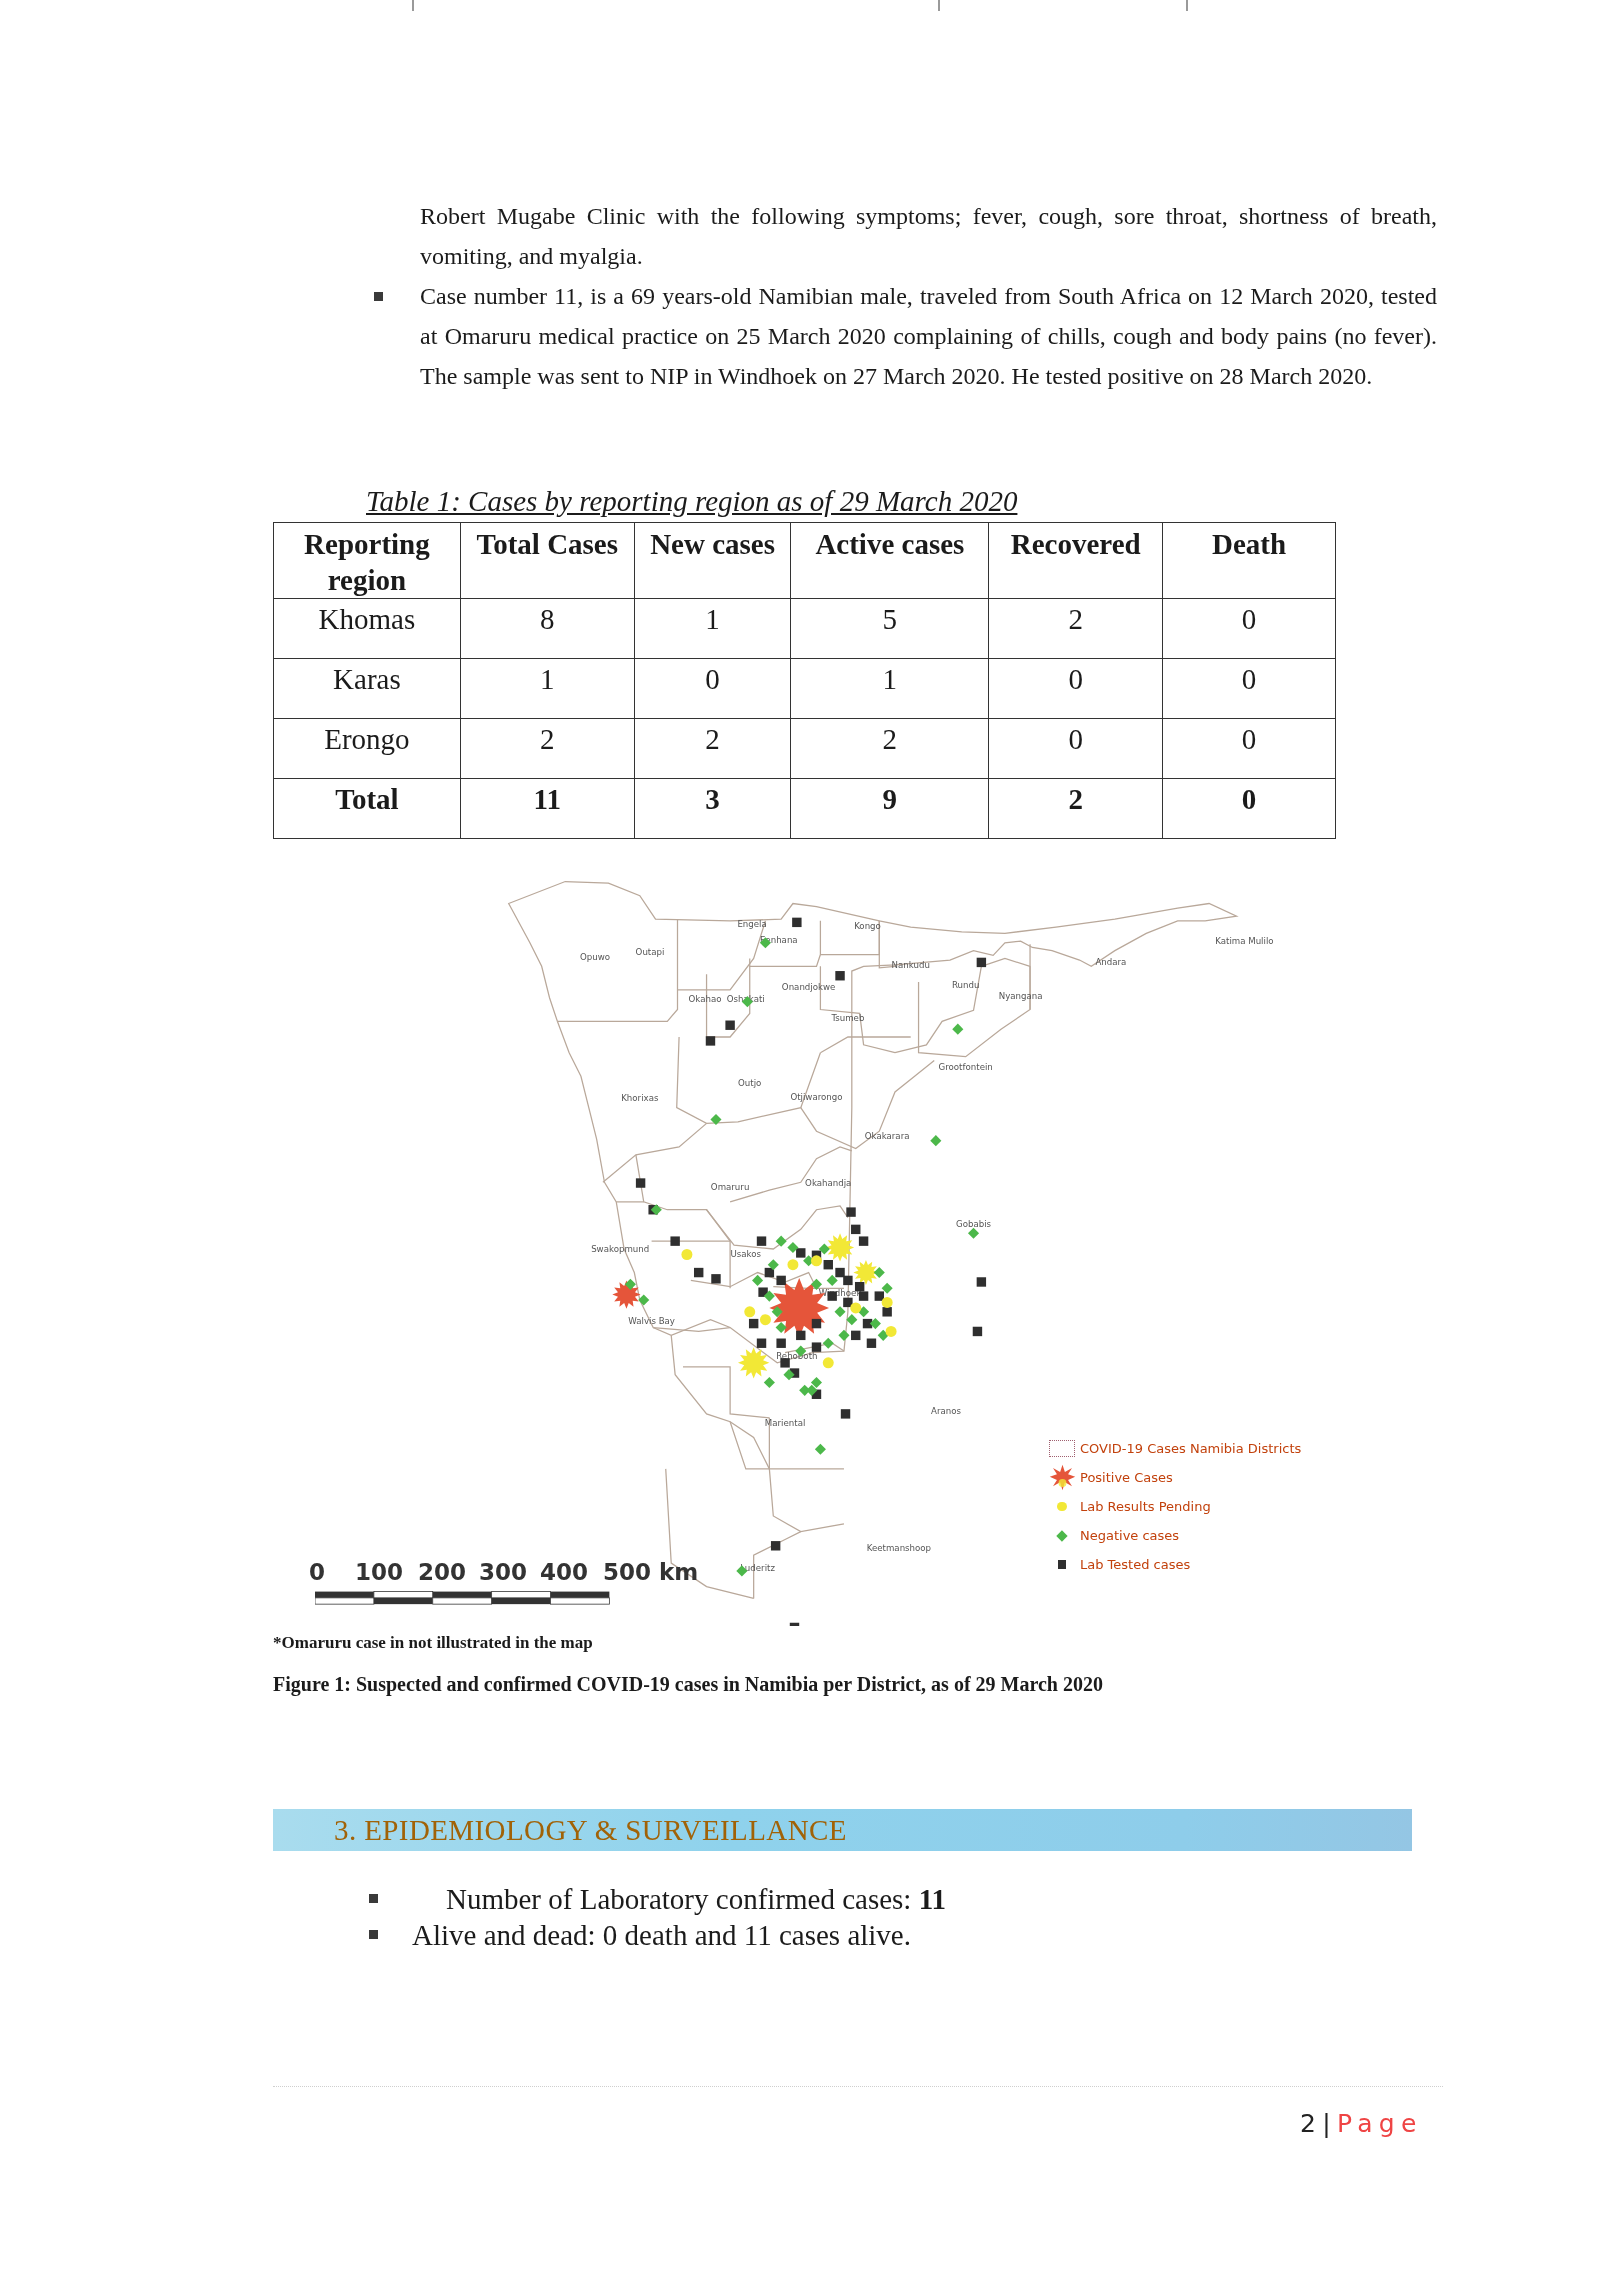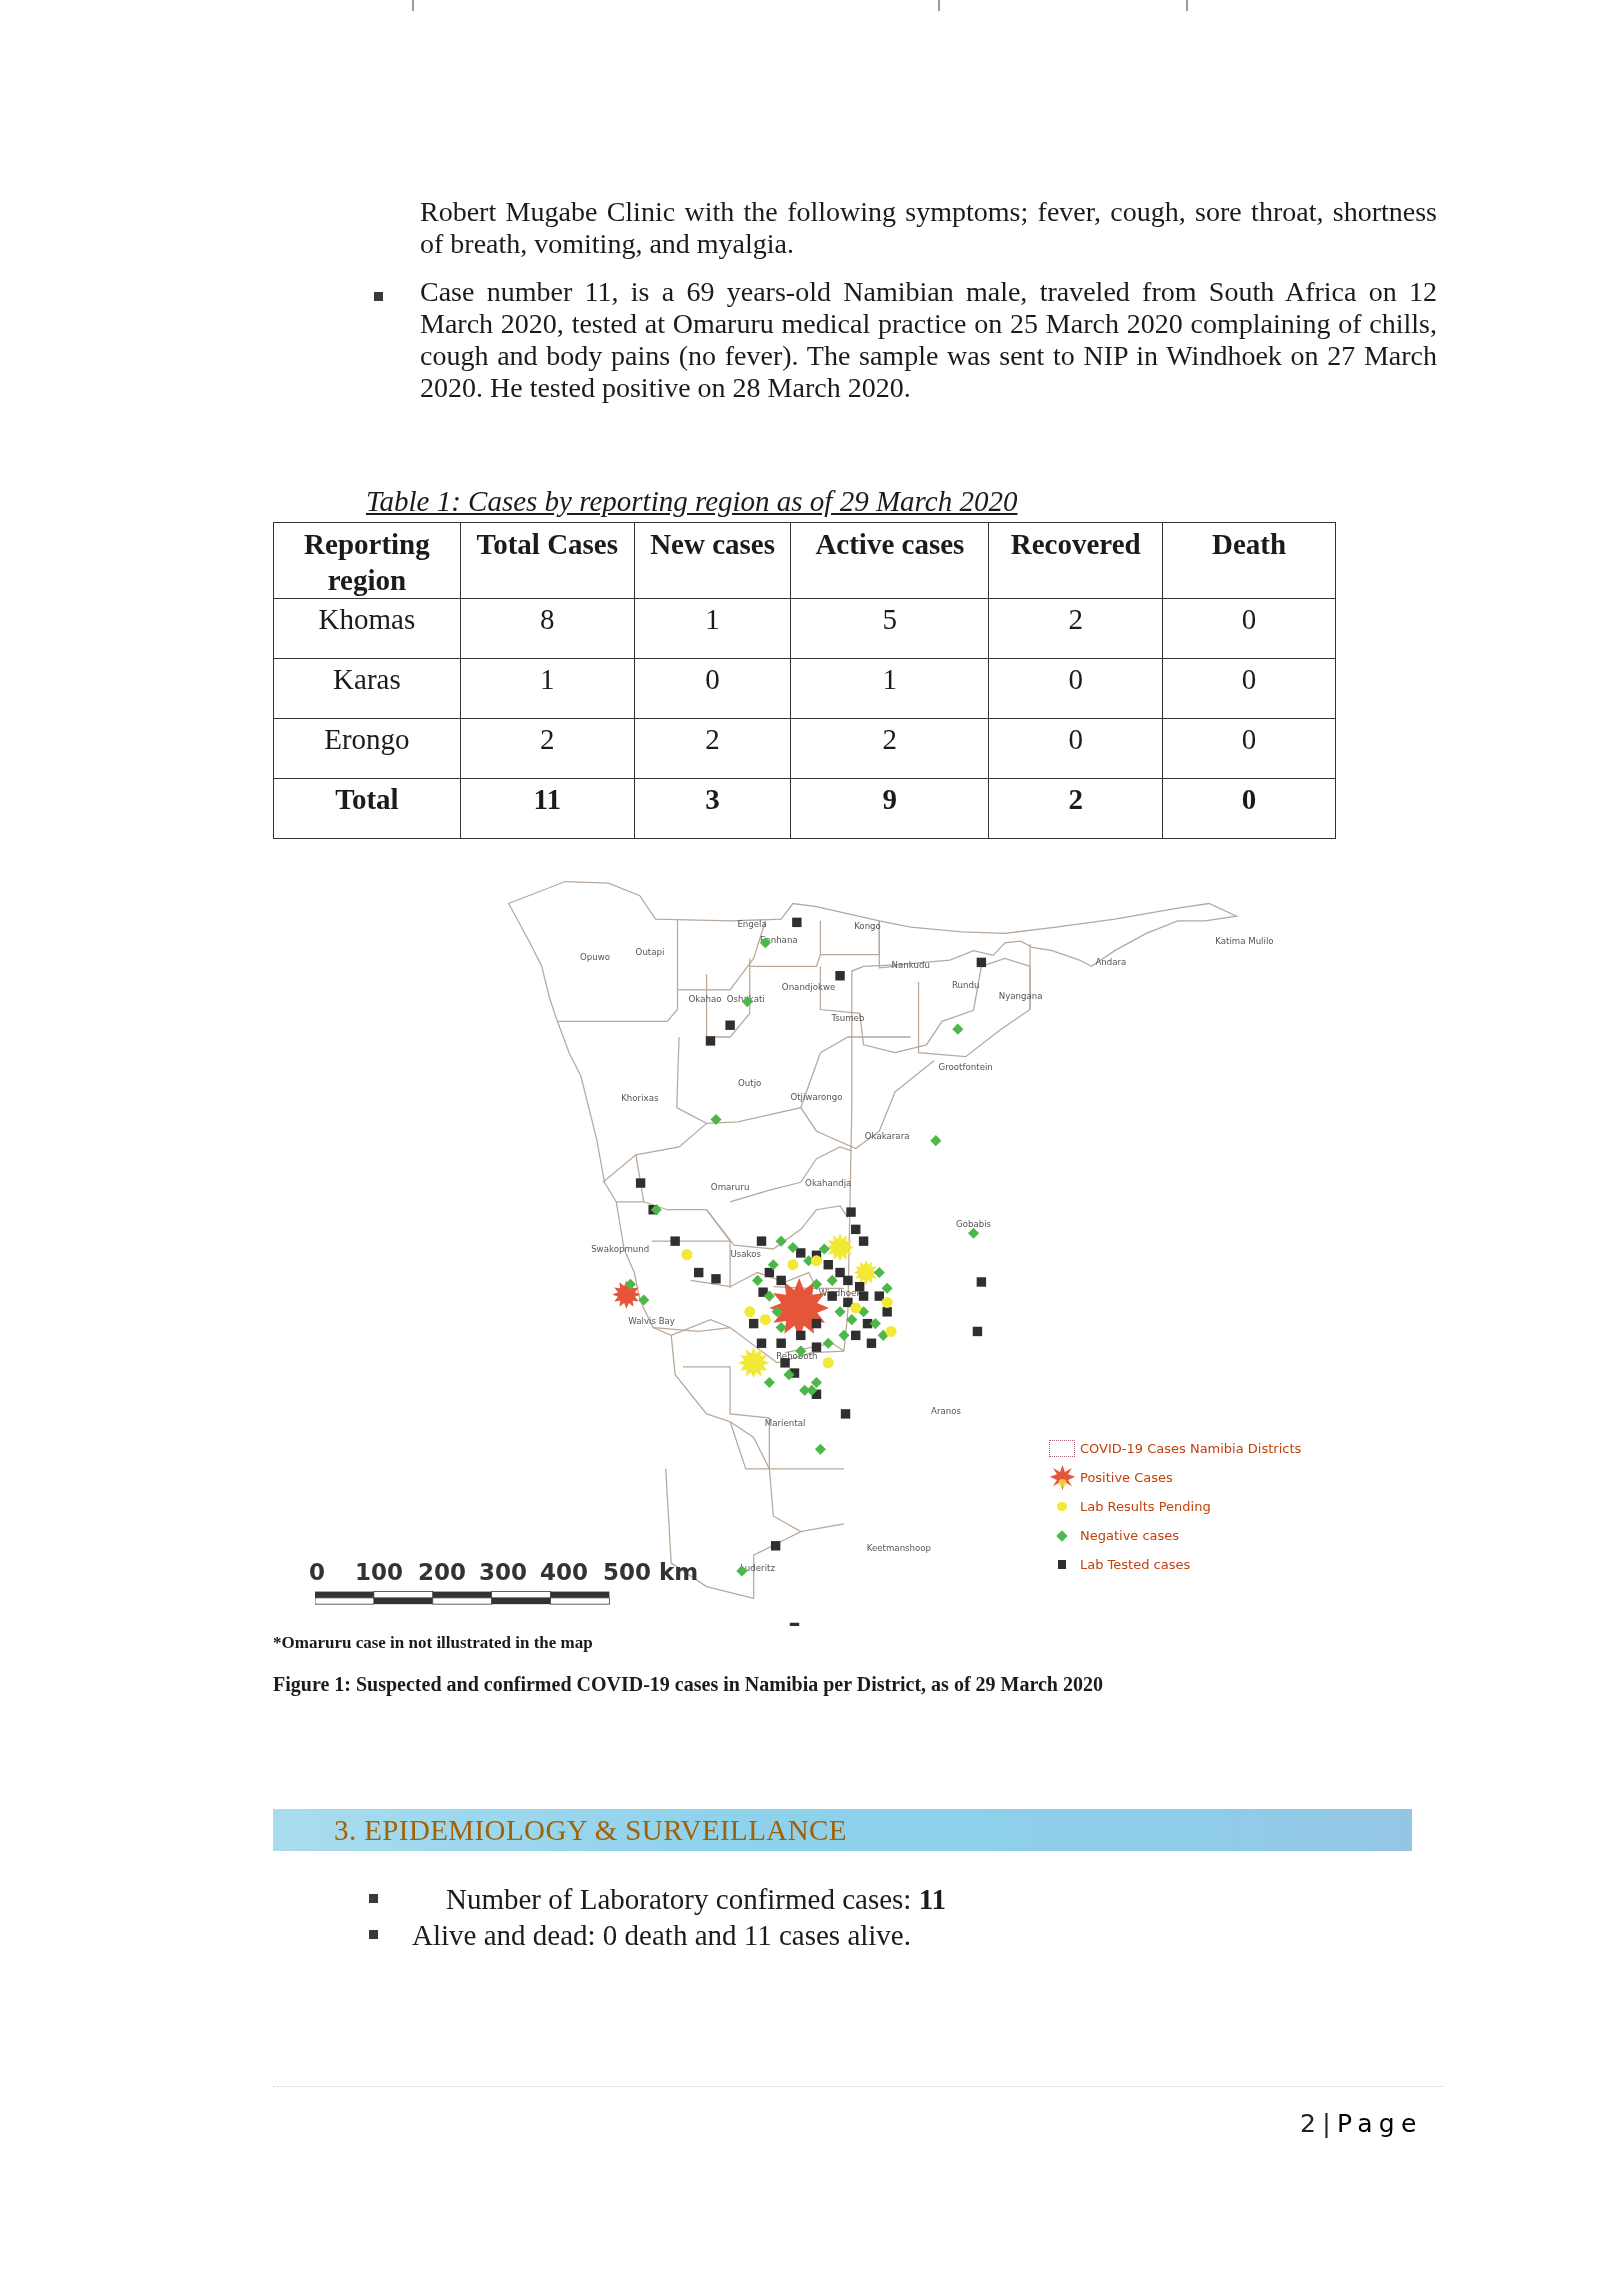--- a/index.html
+++ b/index.html
@@ -1,19 +1,19 @@
 <!DOCTYPE html>
 <html style="font-size:12.6px"><head>
 <meta charset="utf-8">
 <style>
   html, body { margin: 0; padding: 0; background: #ffffff; }
   body { width: 1623px; height: 2295px; position: relative; overflow: hidden;
          font-family: "Liberation Serif", "DejaVu Serif", serif; color: #1b1b1b; }
   .abs { position: absolute; }
-  .para { font-size: 28px; line-height: 32px; text-align: justify; text-align-last: left; }
+  .para { font-size: 24px; line-height: 40px; text-align: justify; text-align-last: left; }
   .bullet-sq { width: 8.6px; height: 8.6px; background: #3a3a3a; position: absolute; }
   .tbl-caption { font-size: 29px; font-weight: normal; font-style: italic; text-decoration: underline; }
   table.cases { border-collapse: collapse; position: absolute; left: 273px; top: 522px; width: 1063px;
                 font-size: 29px; }
   table.cases th, table.cases td { border: 1.6px solid #333; text-align: center; vertical-align: top;
                 padding: 3.1px 4.7px 0 4.7px; }
   table.cases th { font-weight: bold; line-height: 36px; height: 72px; }
   table.cases td { height: 56px; line-height: 35px; }
   table.cases tr.total td { font-weight: bold; }
   .map-wrap { left: 471px; top: 872px; width: 848px; height: 754px; }
@@ -25,21 +25,21 @@
            font-size: 23px; color: #333; }
   .footnote { left: 273px; top: 1633px; font-size: 17px; font-weight: bold; }
   .fig-caption { left: 273px; top: 1668px; width: 1115px; font-size: 20px; font-weight: bold; line-height: 33px; }
   .banner { left: 273px; top: 1809px; width: 1139px; height: 42px;
             background: linear-gradient(90deg, #a9dcee 0%, #8fd2ec 40%, #8ecdea 80%, #94c6e4 100%); }
   .banner-title { left: 334px; top: 1811px; font-size: 29px; line-height: 38px; color: #a16207; letter-spacing: 0.4px; }
   .footer-line { left: 273px; top: 2086px; width: 1170px; height: 0; border-top: 1.6px dotted #cfcfcf; }
   .page-num { left: 1300px; top: 2109px; font-family: "DejaVu Sans", sans-serif; font-size: 25px; }
   .page-num .n { color: #222; }
   .page-num .sep { color: #222; margin: 0 6.3px; }
-  .page-num .p { color: #000000; letter-spacing: 6.3px; text-align: right; }
+  .page-num .p { color: #ef4444; letter-spacing: 6.3px; text-align: right; }
   .scan-mark { background: #9a9a9a; width: 1.6px; height: 11px; top: 0; }
 </style>
 </head>
 <body>
 
 <div class="abs scan-mark" style="left:412px"></div>
 <div class="abs scan-mark" style="left:938px"></div>
 <div class="abs scan-mark" style="left:1186px"></div>
 
 <div class="abs para" style="left:420px; top:196px; width:1017px;">Robert Mugabe Clinic with the following symptoms; fever, cough, sore throat, shortness of breath, vomiting, and myalgia.</div>

